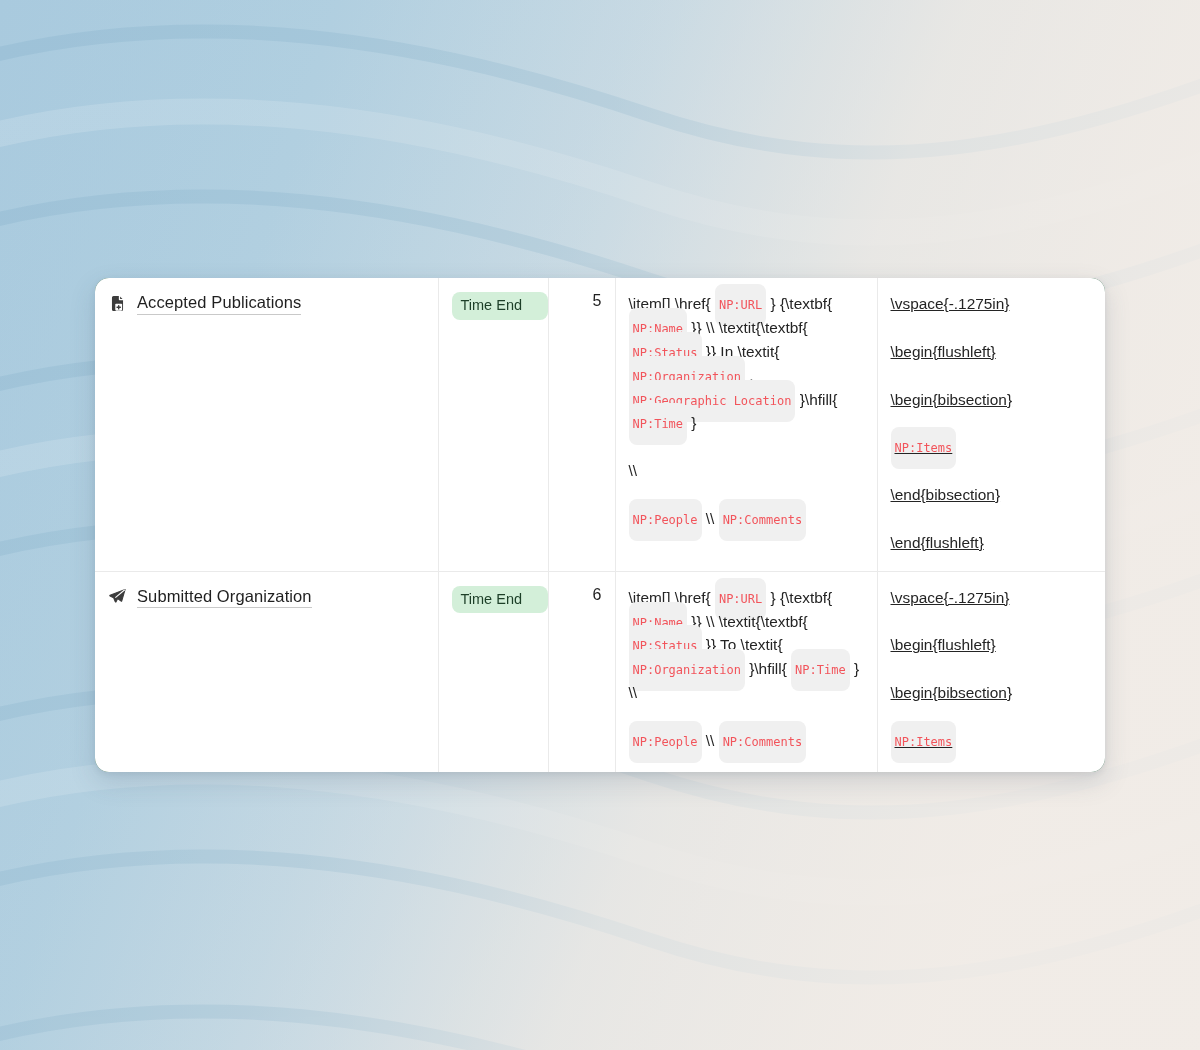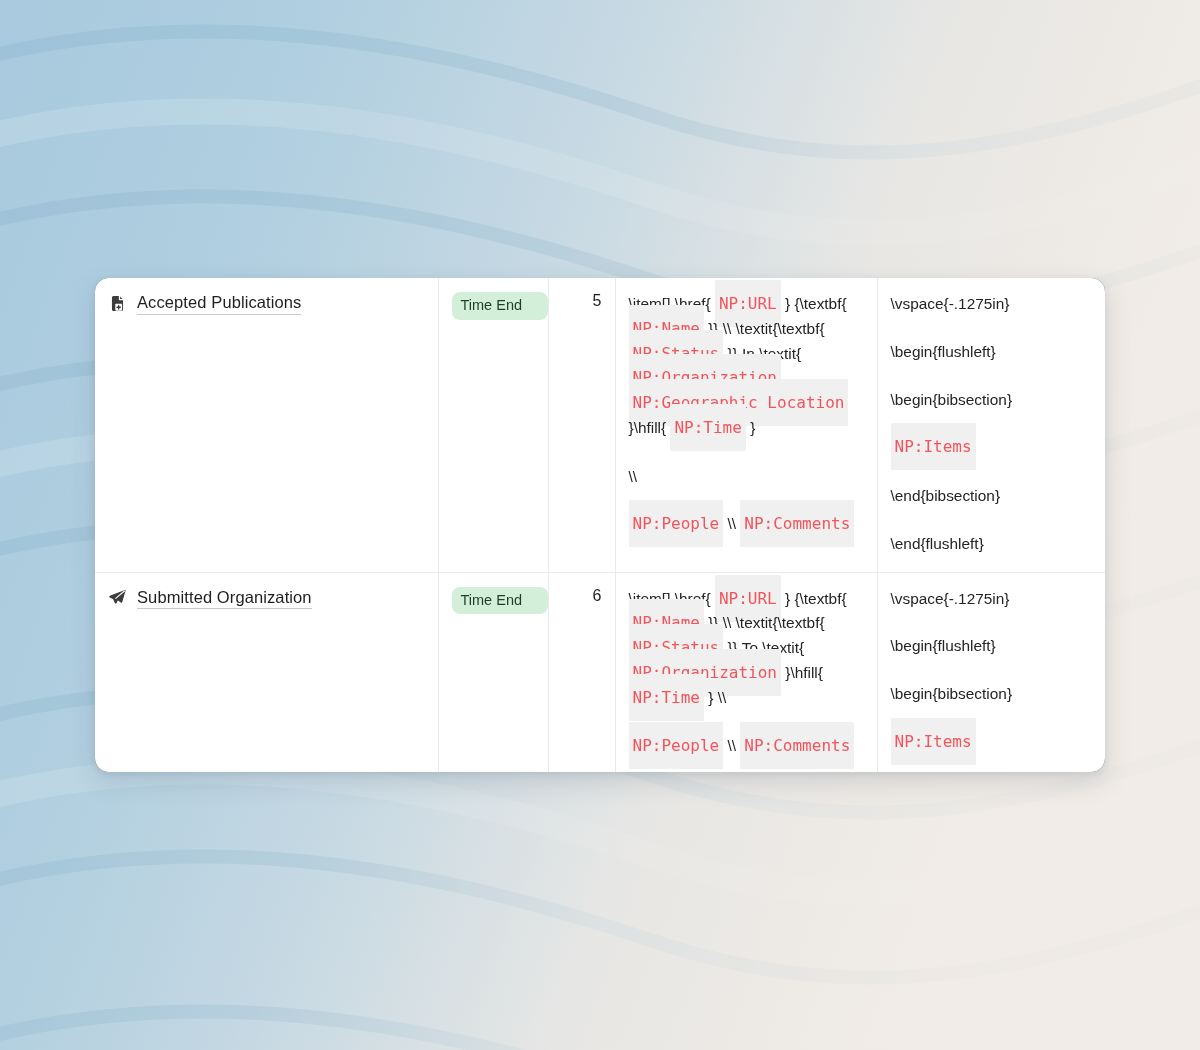--- a/index.html
+++ b/index.html
@@ -91,28 +91,28 @@
 
   
   td.c-code, td.c-tmpl {
     font-size: 15.4px;
     line-height: 1.55;
     color: #242424;
     word-wrap: break-word;
     overflow-wrap: anywhere;
   }
   td.c-code { padding-left: 12px; padding-right: 10px; }
-  td.c-tmpl { padding-left: 13px; padding-right: 10px; }
+  td.c-tmpl { padding-left: 13px; padding-right: 10px; text-decoration: underline; }
 
   .tok {
     font-family: "DejaVu Sans Mono", "Liberation Mono", monospace;
-    font-size: 16px;
+    font-size: 12px;
     color: #f2545b;
     background: #f0f0f0;
-    border-radius: 1px;
+    border-radius: 8px;
     padding: 14px 4px;
     white-space: pre;
   }
   .lit { white-space: pre-wrap; }
   .brk { display: block; height: 0; }
 </style>
 </head>
 <body>
 
 <div id="bg">

